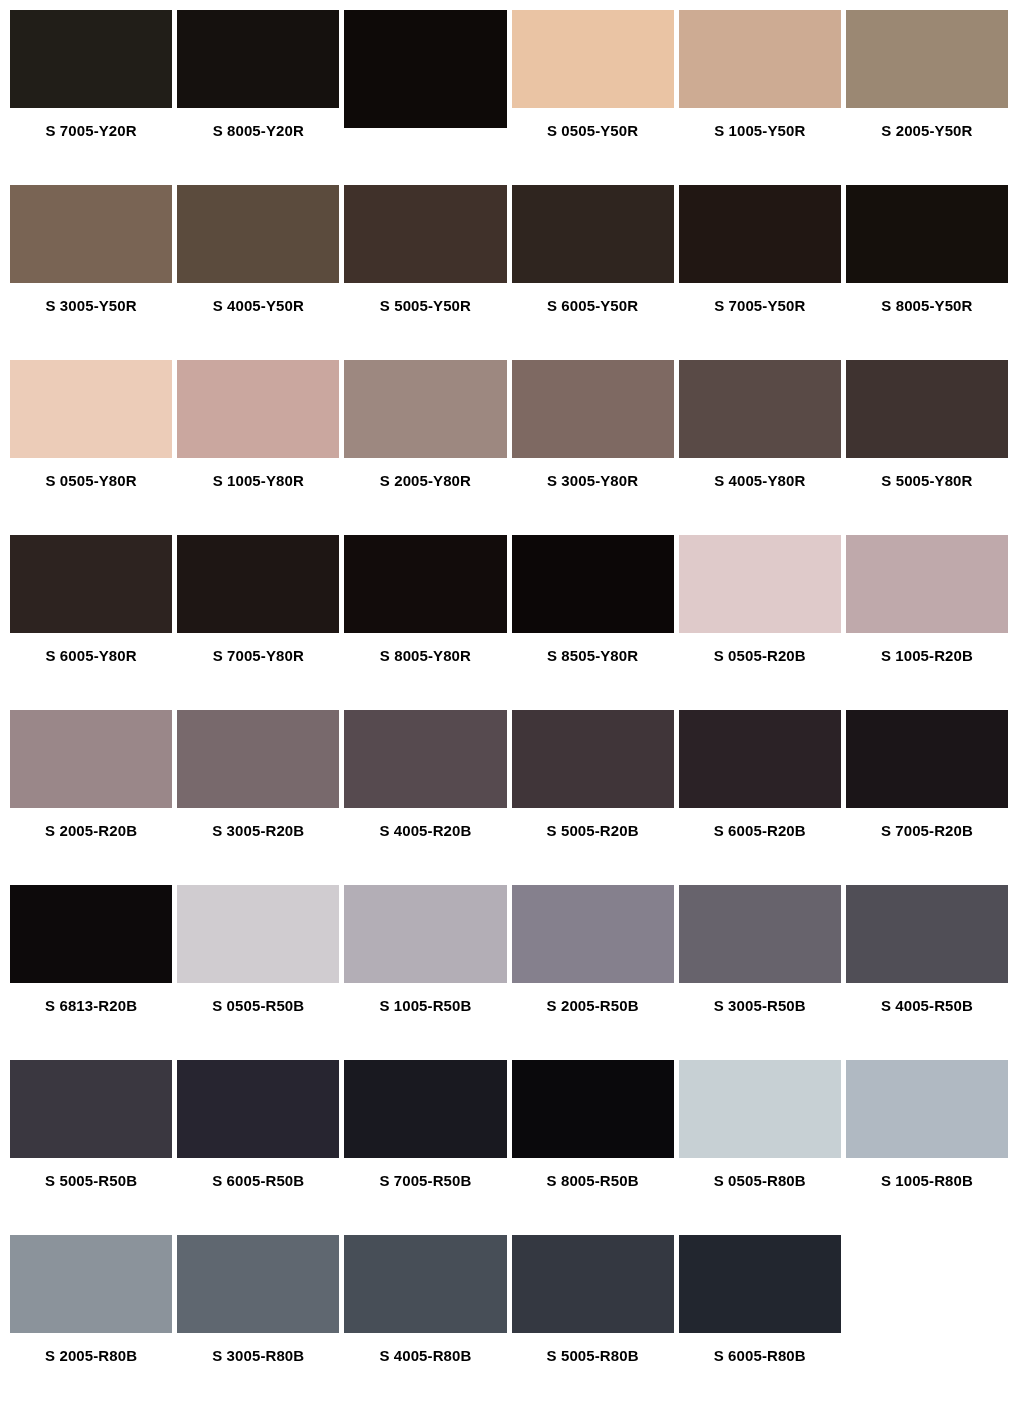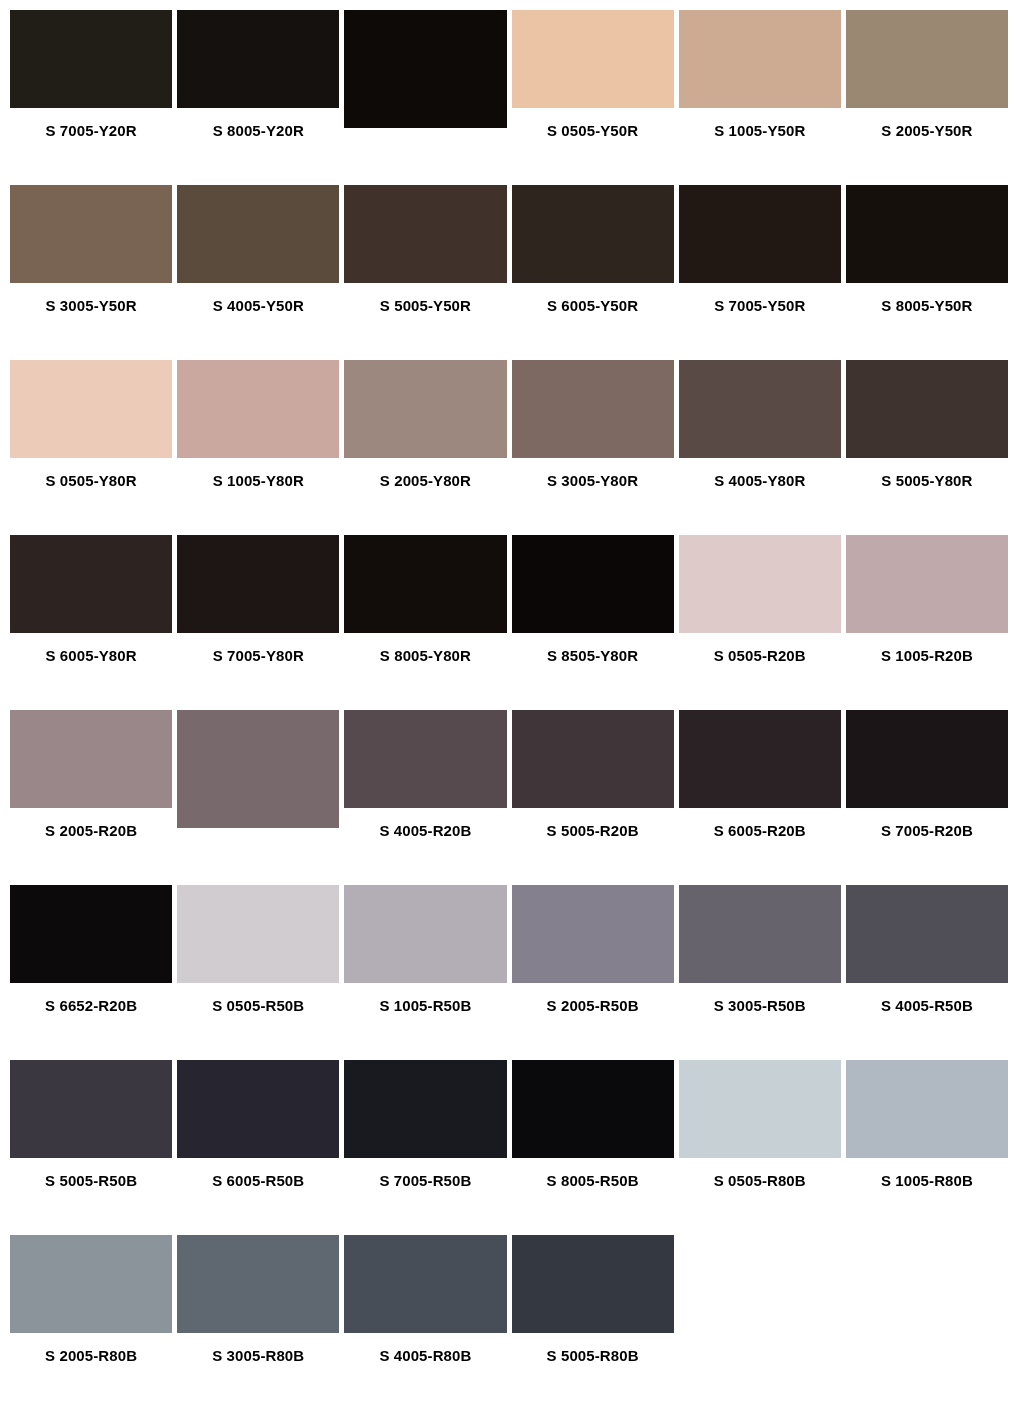--- a/index.html
+++ b/index.html
@@ -161,40 +161,41 @@
       <div class="swatch-cell">
         <div class="swatch-chip" style="background-color: rgb(191, 169, 171);"></div>
         <div class="swatch-label">S 1005-R20B</div>
       </div>
       <div class="swatch-cell">
         <div class="swatch-chip" style="background-color: rgb(154, 135, 137);"></div>
         <div class="swatch-label">S 2005-R20B</div>
       </div>
       <div class="swatch-cell">
         <div class="swatch-chip" style="background-color: rgb(120, 105, 108);"></div>
+        <div class="swatch-label">S 3005-R20B</div>
       </div>
       <div class="swatch-cell">
         <div class="swatch-chip" style="background-color: rgb(86, 74, 79);"></div>
         <div class="swatch-label">S 4005-R20B</div>
       </div>
       <div class="swatch-cell">
         <div class="swatch-chip" style="background-color: rgb(64, 53, 57);"></div>
         <div class="swatch-label">S 5005-R20B</div>
       </div>
       <div class="swatch-cell">
         <div class="swatch-chip" style="background-color: rgb(43, 34, 38);"></div>
         <div class="swatch-label">S 6005-R20B</div>
       </div>
       <div class="swatch-cell">
         <div class="swatch-chip" style="background-color: rgb(27, 21, 24);"></div>
         <div class="swatch-label">S 7005-R20B</div>
       </div>
       <div class="swatch-cell">
         <div class="swatch-chip" style="background-color: rgb(13, 10, 11);"></div>
-        <div class="swatch-label">S 6652-R20B</div>
+        <div class="swatch-label">S 6813-R20B</div>
       </div>
       <div class="swatch-cell">
         <div class="swatch-chip" style="background-color: rgb(208, 204, 208);"></div>
         <div class="swatch-label">S 0505-R50B</div>
       </div>
       <div class="swatch-cell">
         <div class="swatch-chip" style="background-color: rgb(179, 174, 182);"></div>
         <div class="swatch-label">S 1005-R50B</div>
       </div>
       <div class="swatch-cell">
@@ -242,14 +243,18 @@
         <div class="swatch-label">S 3005-R80B</div>
       </div>
       <div class="swatch-cell">
         <div class="swatch-chip" style="background-color: rgb(71, 78, 87);"></div>
         <div class="swatch-label">S 4005-R80B</div>
       </div>
       <div class="swatch-cell">
         <div class="swatch-chip" style="background-color: rgb(52, 56, 65);"></div>
         <div class="swatch-label">S 5005-R80B</div>
       </div>
+      <div class="swatch-cell">
+        <div class="swatch-chip" style="background-color: rgb(34, 38, 47);"></div>
+        <div class="swatch-label">S 6005-R80B</div>
+      </div>
     </div>
 </div>
 
 </body></html>

